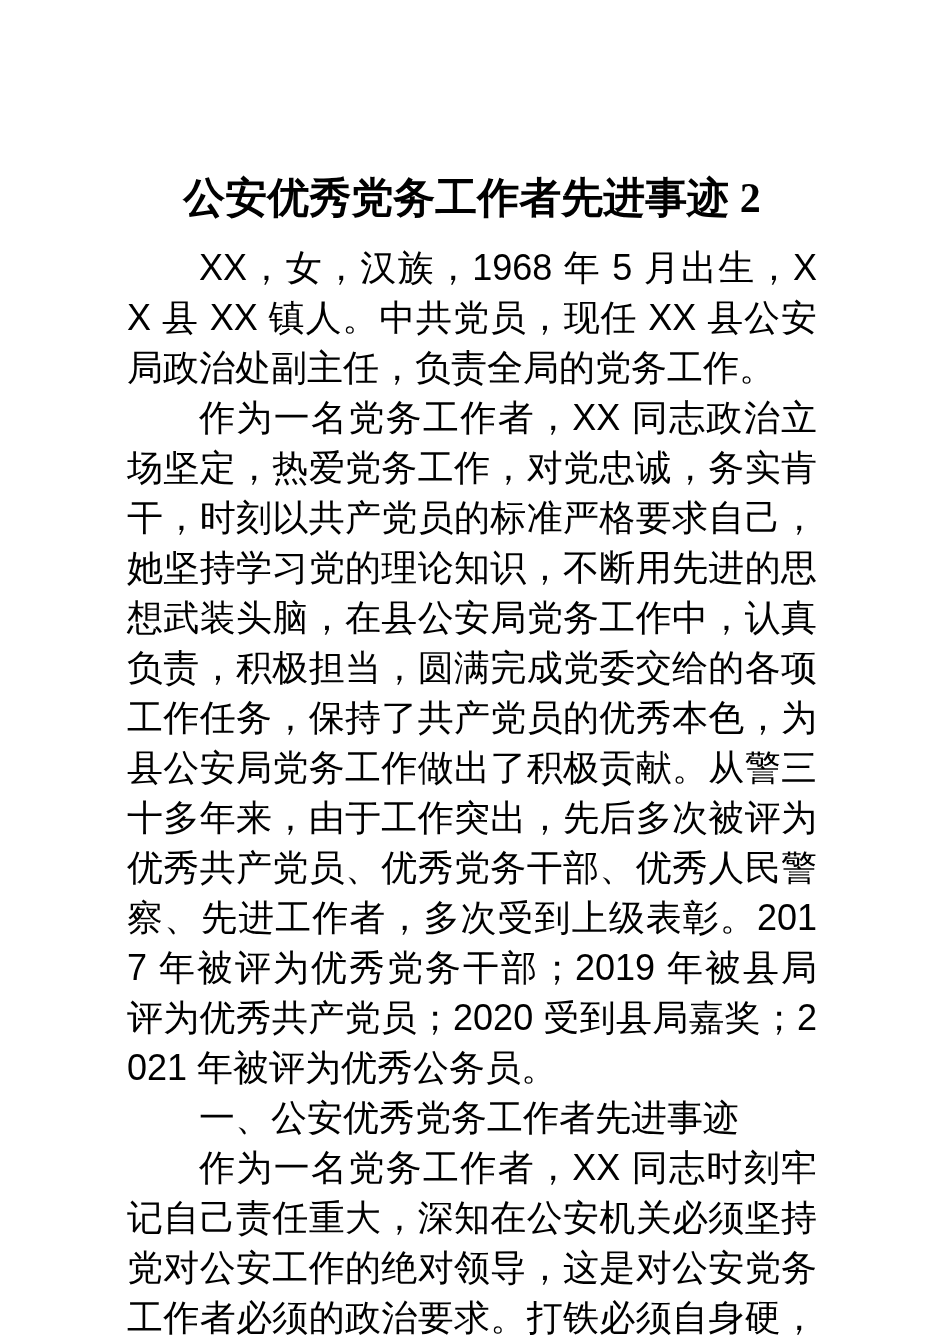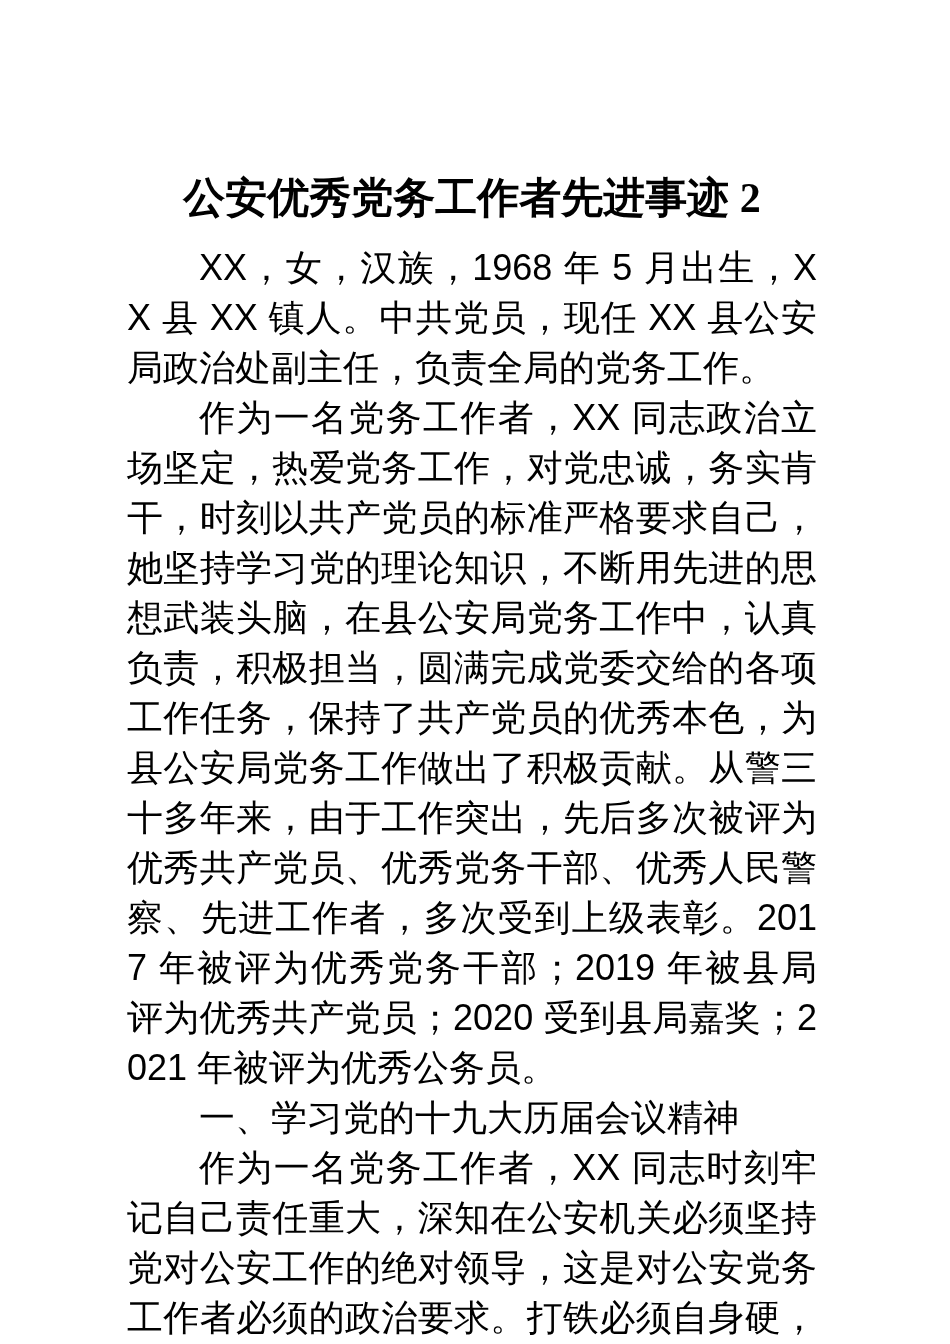--- a/index.html
+++ b/index.html
@@ -44,16 +44,16 @@
 </head>
 <body>
 
 <div class="page">
   <h1 class="doc-title">公安优秀党务工作者先进事迹 2</h1>
 
   <p class="para">XX，女，汉族，1968 年 5 月出生，XX 县 XX 镇人。中共党员，现任 XX 县公安局政治处副主任，负责全局的党务工作。</p>
 
   <p class="para">作为一名党务工作者，XX 同志政治立场坚定，热爱党务工作，对党忠诚，务实肯干，时刻以共产党员的标准严格要求自己，她坚持学习党的理论知识，不断用先进的思想武装头脑，在县公安局党务工作中，认真负责，积极担当，圆满完成党委交给的各项工作任务，保持了共产党员的优秀本色，为县公安局党务工作做出了积极贡献。从警三十多年来，由于工作突出，先后多次被评为优秀共产党员、优秀党务干部、优秀人民警察、先进工作者，多次受到上级表彰。2017 年被评为优秀党务干部；2019 年被县局评为优秀共产党员；2020 受到县局嘉奖；2021 年被评为优秀公务员。</p>
 
-  <p class="para">一、学习党的十九大历届会议精神</p>
+  <p class="para">一、公安优秀党务工作者先进事迹</p>
 
   <p class="para">作为一名党务工作者，XX 同志时刻牢记自己责任重大，深知在公安机关必须坚持党对公安工作的绝对领导，这是对公安党务工作者必须的政治要求。打铁必须自身硬，她十分重视政治学习和自身素质的提高，坚持按计划认真学习党的理论知识，学习党的十九大历届会议精神，学习 XXX 总书记的重要讲话内容，不断提高“四个意识”、自觉做到“四个自信”、 “两个</p>
 </div>
 
 </body></html>

